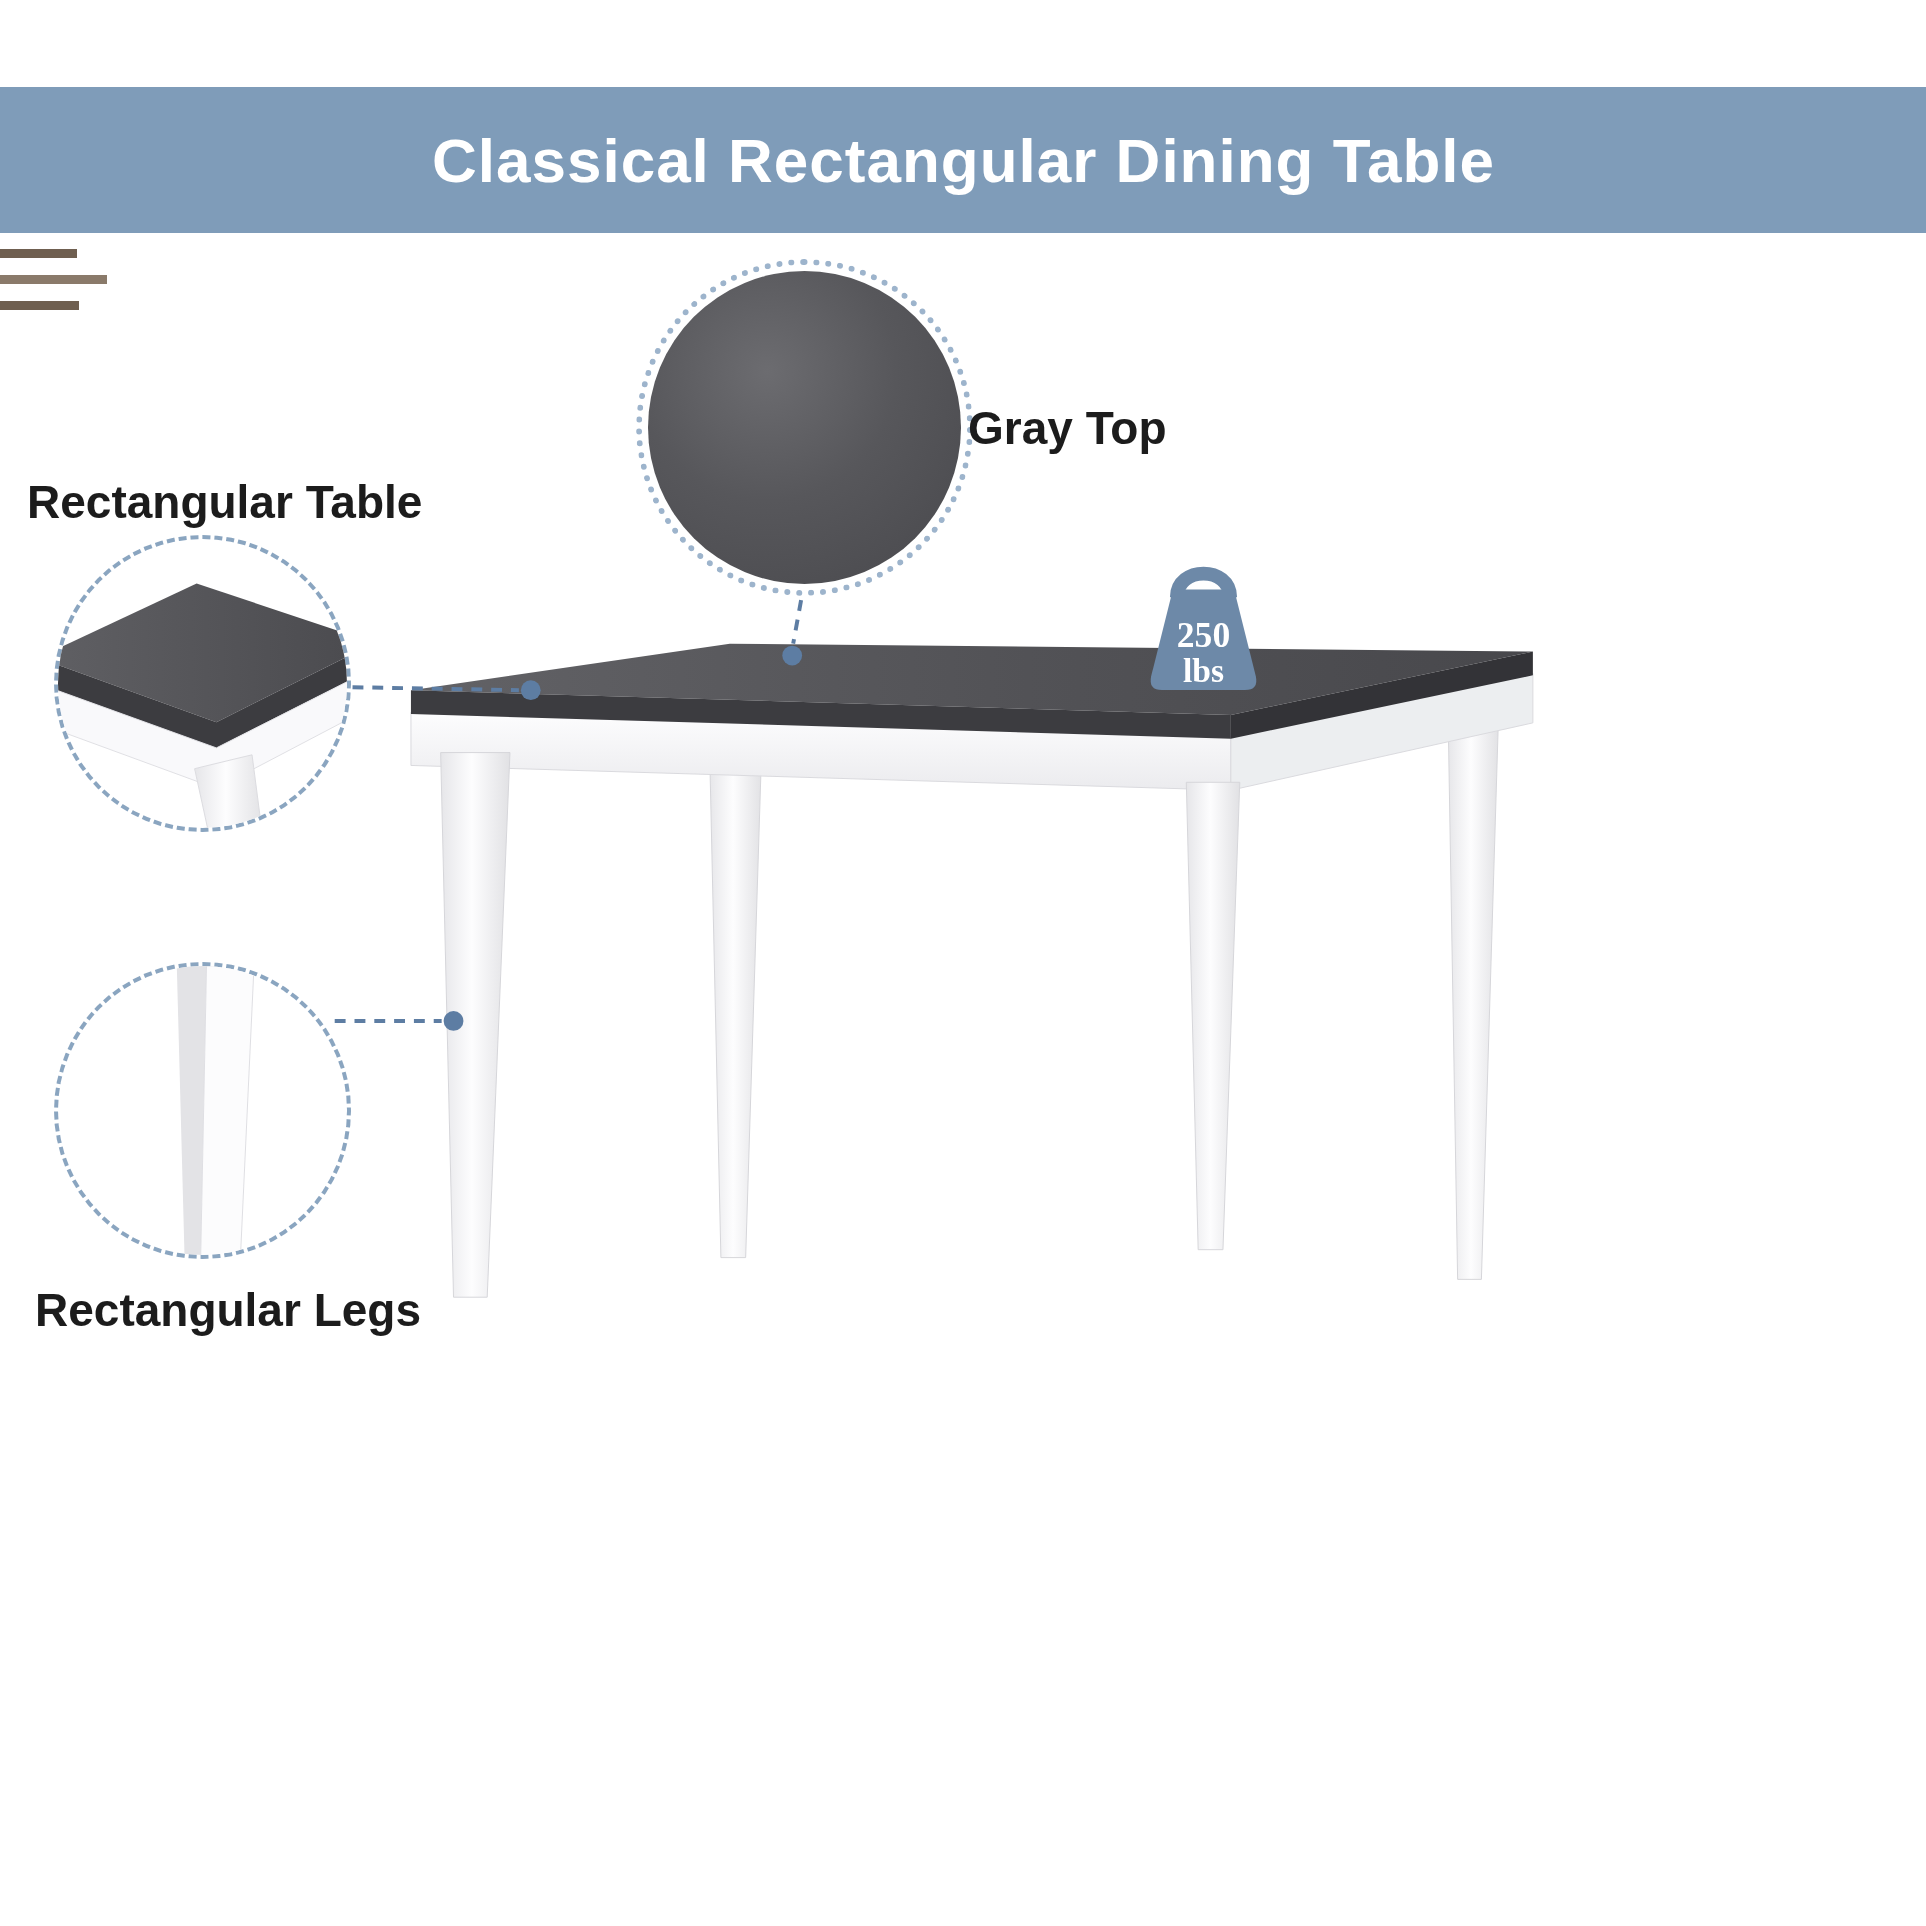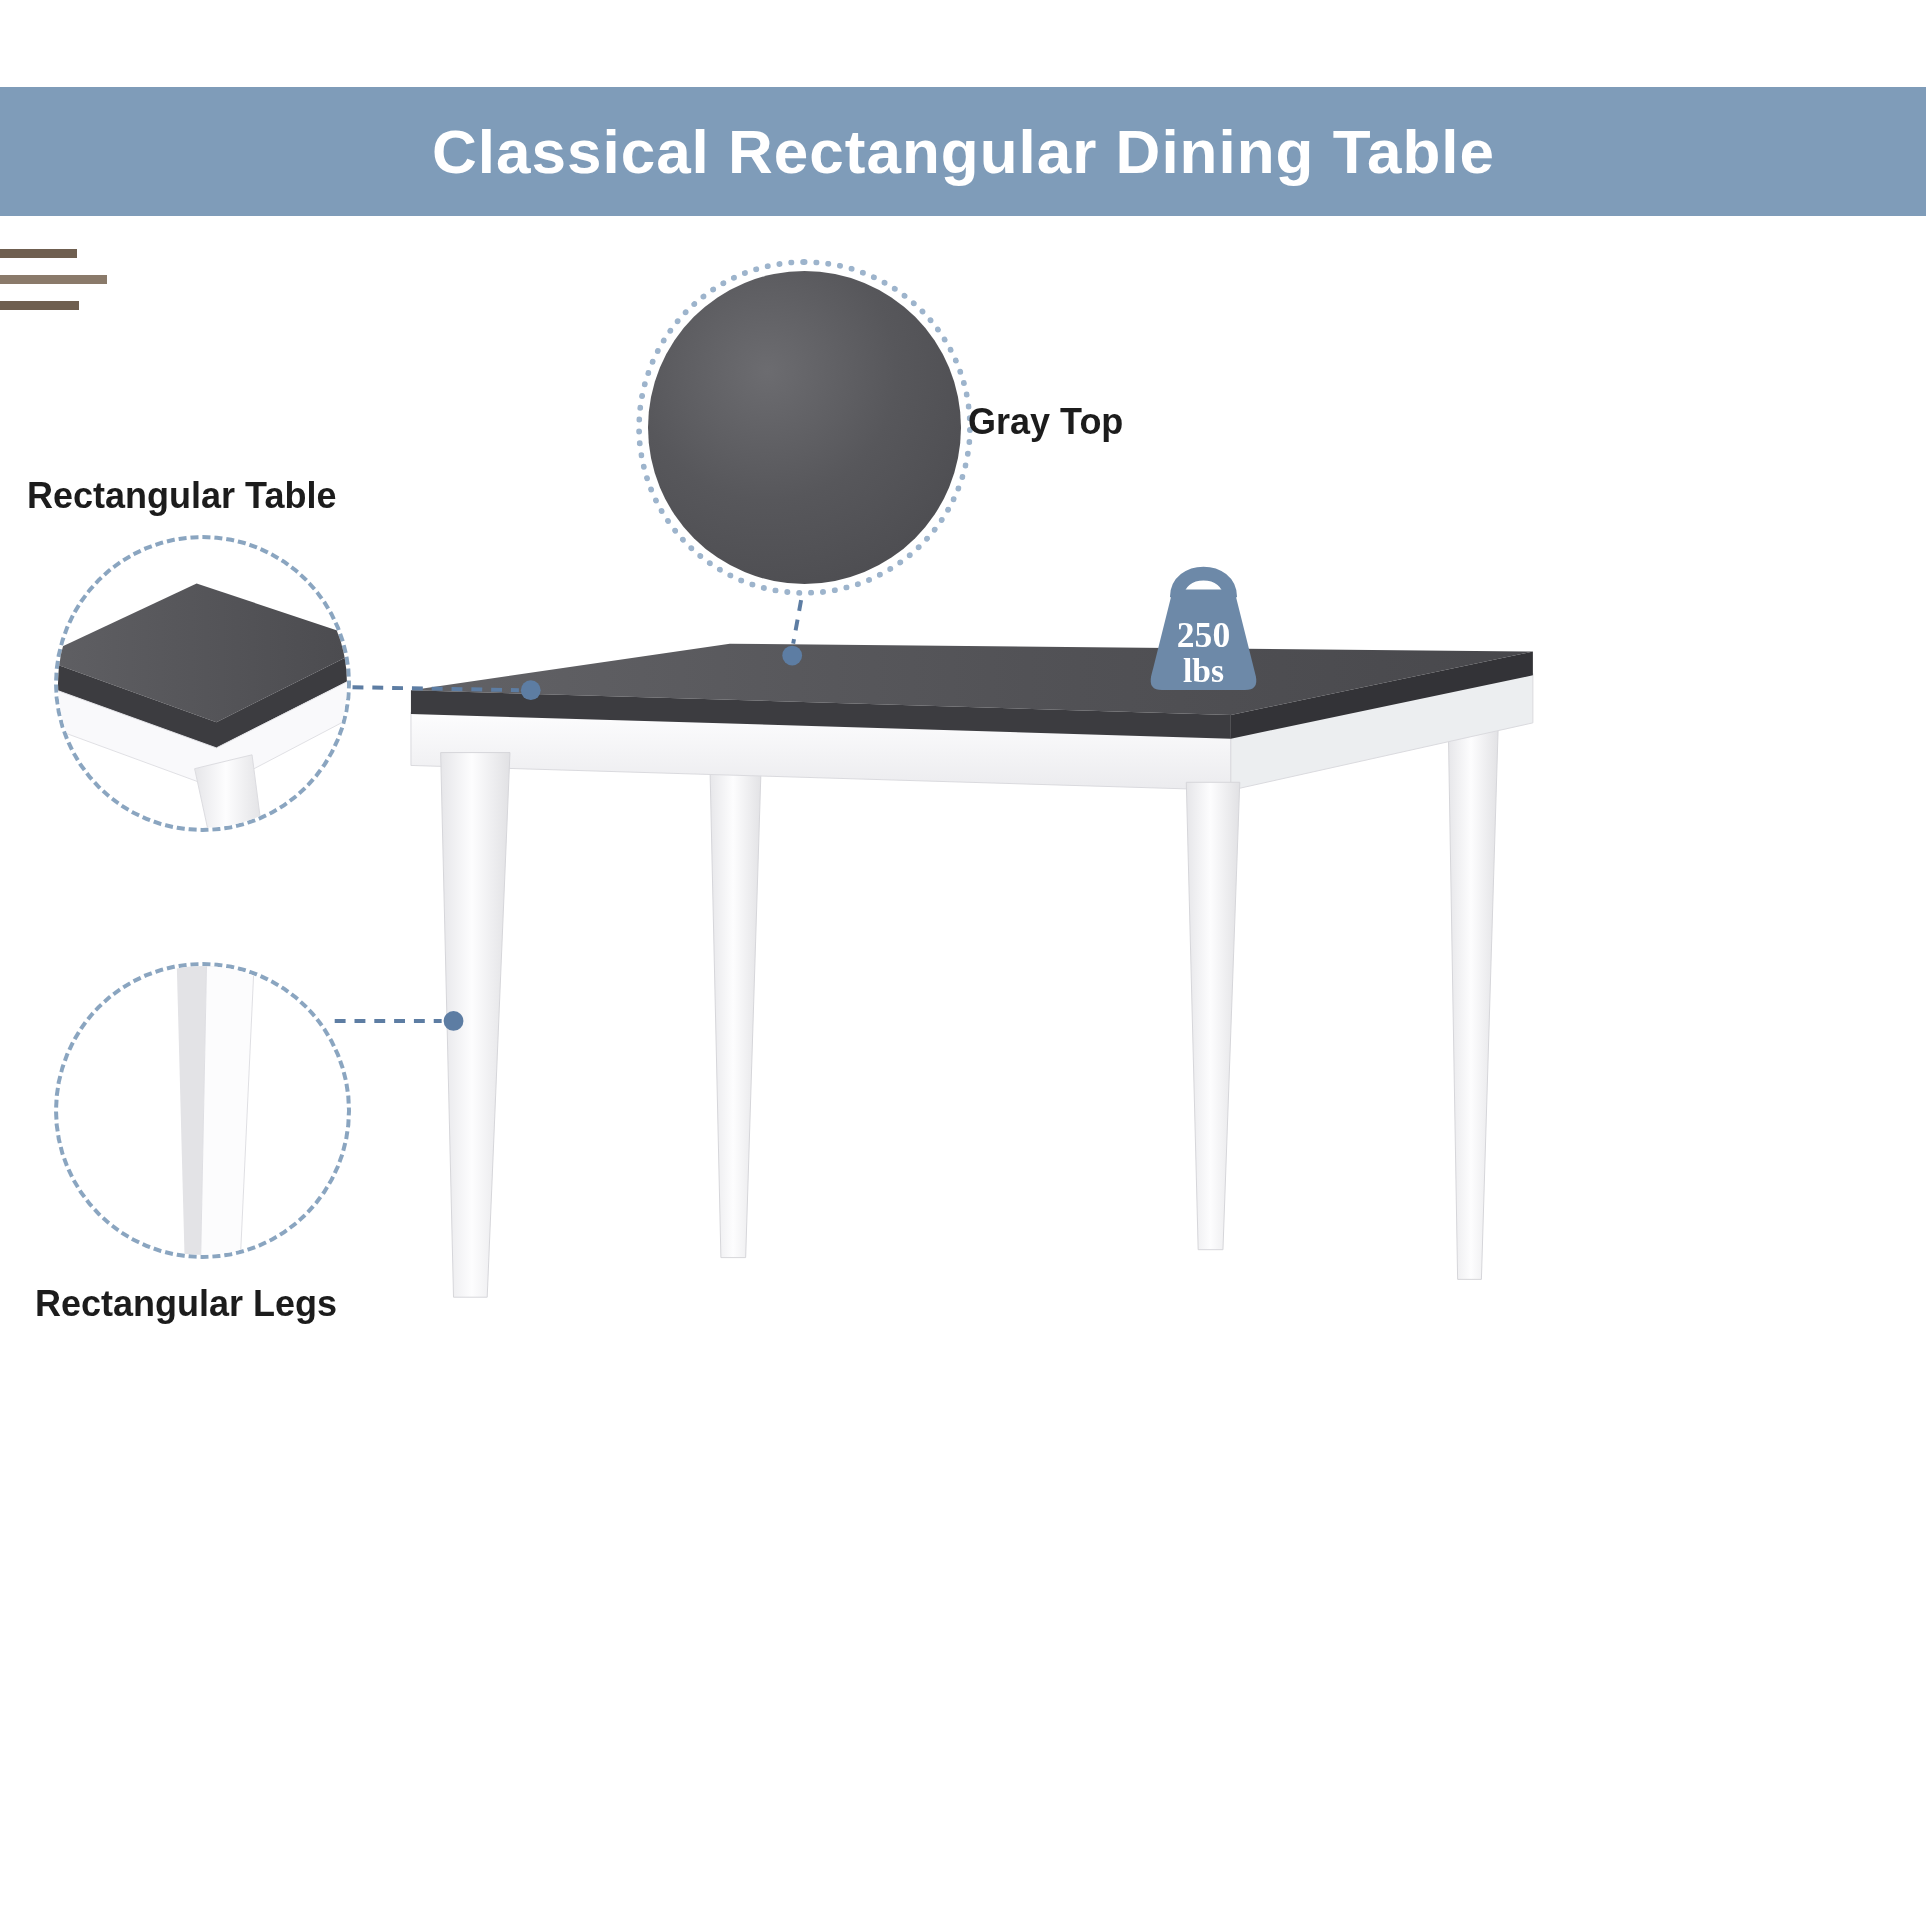--- a/index.html
+++ b/index.html
@@ -7,21 +7,21 @@
   body {
     width:1927px; height:1927px;
     position:relative;
     overflow:hidden;
     font-family:"Liberation Sans", sans-serif;
   }
 
   
   .banner {
     position:absolute; left:0; top:87px;
-    width:1927px; height:129px;
+    width:1927px; height:146px;
     background:#7f9cb9;
     display:flex; align-items:center; justify-content:center;
   }
   .banner .title {
     color:#ffffff;
     font-size:62px;
     font-weight:bold;
     letter-spacing:1px;
   }
 
@@ -55,21 +55,21 @@
     background:#ffffff;
     overflow:hidden;
   }
   .callout-circle.corner { left:54px; top:535px; }
   .callout-circle.leg    { left:54px; top:962px; }
   .callout-circle svg { display:block; }
 
   
   .feature-label {
     position:absolute;
-    font-size:36px;
+    font-size:46px;
     font-weight:bold;
     color:#1c1c1c;
     white-space:nowrap;
   }
   .label-graytop   { left:968px; top:401px; }
   .label-recttable { left:27px;  top:475px; }
   .label-legs      { left:35px;  top:1283px; }
 
   
   .layer {

